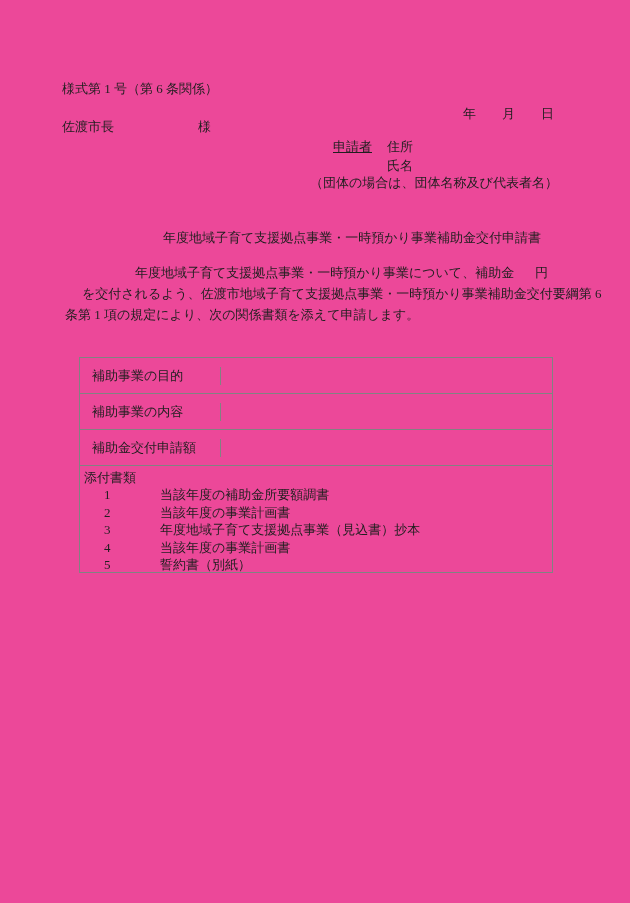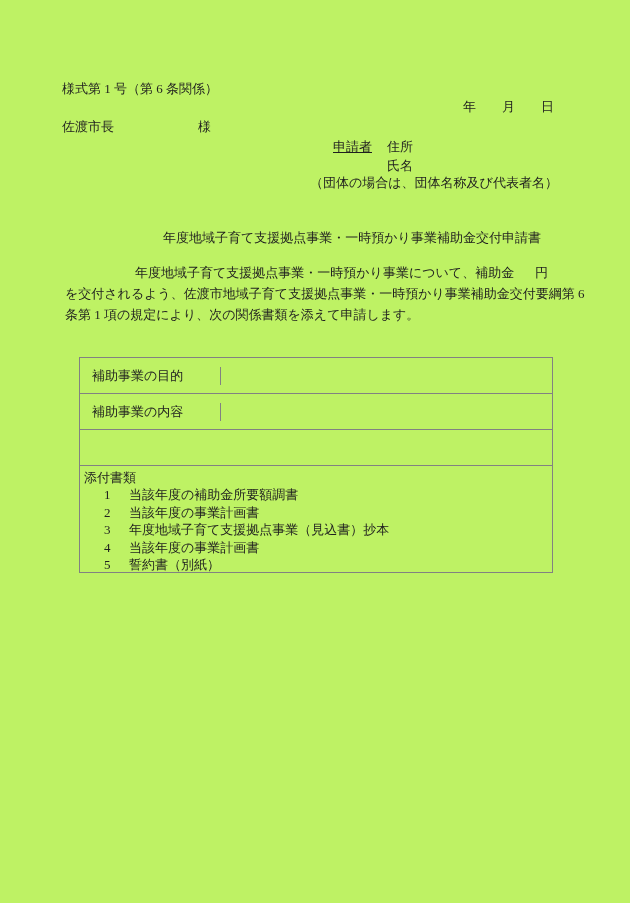--- a/index.html
+++ b/index.html
@@ -4,21 +4,21 @@
 <style>
   html, body {
     margin: 0;
     padding: 0;
     background: #fcfcfc;
   }
   .page {
     position: relative;
     width: 630px;
     height: 903px;
-    background: #bef264;
+    background: #ec4899;
     font-family: "Liberation Serif", "DejaVu Serif", serif;
     font-size: 13px;
     color: #1f1f1f;
     overflow: hidden;
   }
   .abs {
     position: absolute;
     white-space: pre;
     line-height: 15px;
   }
@@ -52,59 +52,60 @@
     flex: 1;
   }
   .tattach {
     height: 106px;
     box-sizing: border-box;
     padding: 3px 6px 0 4px;
     line-height: 17.4px;
   }
   .att-row { display: flex; }
   .att-no  { margin-left: 20px; width: 25px; white-space: pre; }
-  .att-text{ white-space: pre; }
+  .att-text{ white-space: pre; margin-left: 31px; }
 </style>
 </head>
 <body>
 
 <div class="page">
 
   <div class="abs" style="left:62px; top:81px;">様式第 1 号（第 6 条関係）</div>
 
-  <div class="abs" style="left:463px; top:99px;">年　　月　　日</div>
+  <div class="abs" style="left:463px; top:106px;">年　　月　　日</div>
 
   <div class="abs" style="left:62px; top:119px;">佐渡市長</div>
   <div class="abs" style="left:198px; top:119px;">様</div>
 
   <div class="abs" style="left:333px; top:139px;text-decoration:underline;">申請者</div>
   <div class="abs" style="left:387px; top:139px;">住所</div>
   <div class="abs" style="left:387px; top:158px;">氏名</div>
   <div class="abs" style="left:310px; top:175px;">（団体の場合は、団体名称及び代表者名）</div>
 
   <div class="abs" style="left:135px; top:265px;">年度地域子育て支援拠点事業・一時預かり事業について、補助金</div>
 
   <div class="abs" style="left:163px; top:230px;">年度地域子育て支援拠点事業・一時預かり事業補助金交付申請書</div>
   <div class="abs" style="left:535px; top:265px;">円</div>
-  <div class="abs" style="left:65px; top:286px;">を交付されるよう、佐渡市地域子育て支援拠点事業・一時預かり事業補助金交付要綱第 6</div>
+  <div class="abs" style="left:82px; top:286px;">を交付されるよう、佐渡市地域子育て支援拠点事業・一時預かり事業補助金交付要綱第 6</div>
   <div class="abs" style="left:65px; top:307px;">条第 1 項の規定により、次の関係書類を添えて申請します。</div>
 
   <div class="form-table">
 
     <div class="trow">
       <div class="tlabel">補助事業の目的</div>
       <div class="tvalue"></div>
     </div>
 
     <div class="trow">
       <div class="tlabel">補助事業の内容</div>
       <div class="tvalue"></div>
     </div>
 
     <div class="trow">
+      <div class="tlabel">補助金交付申請額</div>
       <div class="tvalue"></div>
     </div>
 
     <div class="tattach">
       <div>添付書類</div>
 
       <div class="att-row">
         <span class="att-no">1</span>
         <span class="att-text">当該年度の補助金所要額調書</span>
       </div>

